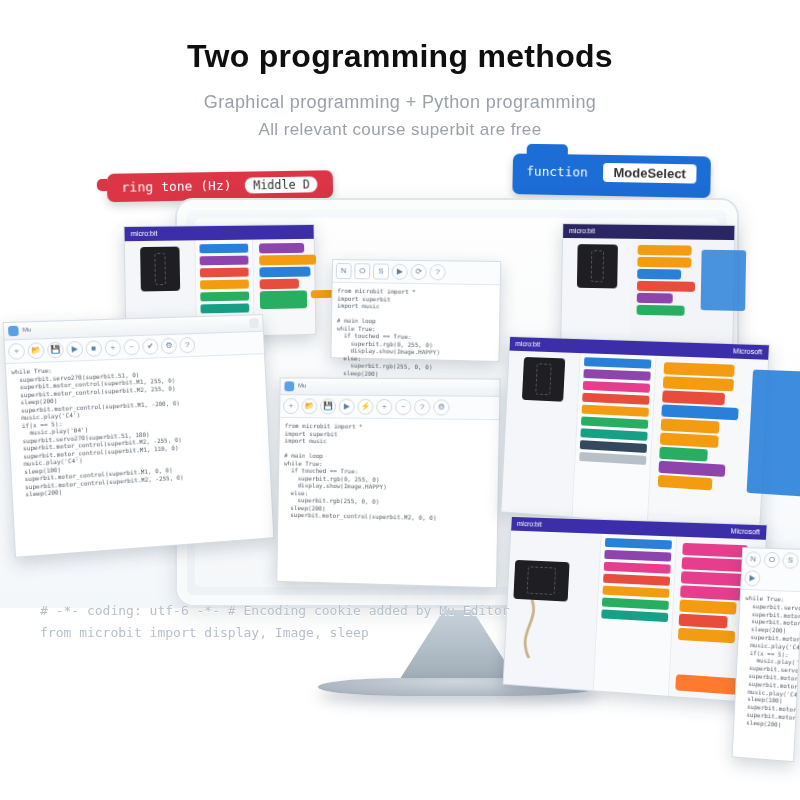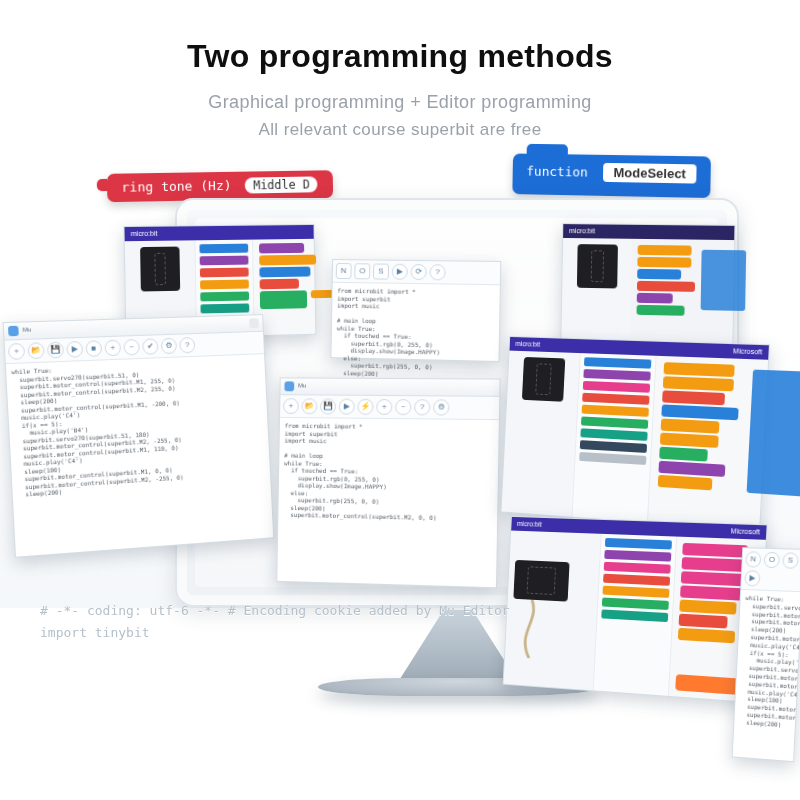--- a/index.html
+++ b/index.html
@@ -61,21 +61,21 @@
 .tilt-sl{transform:perspective(900px) rotateY(6deg) rotateZ(-1deg)}
 
 
 .c-red{background:#e74c3c}.c-ora{background:#f39c12}.c-grn{background:#27ae60}.c-blu{background:#2980d9}.c-pur{background:#8e44ad}.c-tea{background:#16a085}.c-pnk{background:#e63e8c}.c-gry{background:#b7bfc8}.c-dkb{background:#34495e}
 </style>
 </head>
 <body>
 <div class="canvas">
 
 <div class="heading">Two programming methods</div>
-<div class="sub sub1">Graphical programming + Editor programming</div>
+<div class="sub sub1">Graphical programming + Python programming</div>
 <div class="sub sub2">All relevant course superbit are free</div>
 
 <div class="block red tilt-sl">
   <span>ring tone (Hz)</span>
   <span class="slot">Middle D</span>
 </div>
 <div class="block blue tilt-sr">
   <span class="tab"></span>
   <span>function</span>
   <span class="slot">ModeSelect</span>
@@ -328,17 +328,17 @@
   music.play('C4')
   sleep(100)
   superbit.motor_control(superbit.M1, 0, 0)
   superbit.motor_control(superbit.M2, -255, 0)
   sleep(200)</pre>
   </div>
 </div>
 
 <div class="ghost">
   <div># -*- coding: utf-6 -*- # Encoding cookie added by Mu Editor</div>
-  <div>import tinybit</div>
+  <div>from microbit import display, Image, sleep</div>
 </div>
 
 
 </div>
 
 </body></html>

